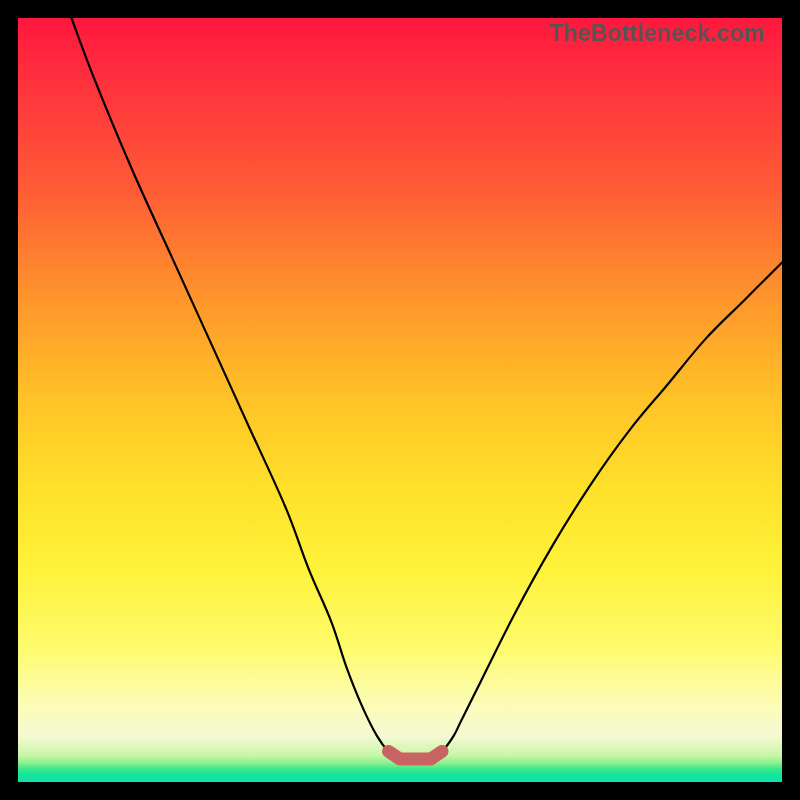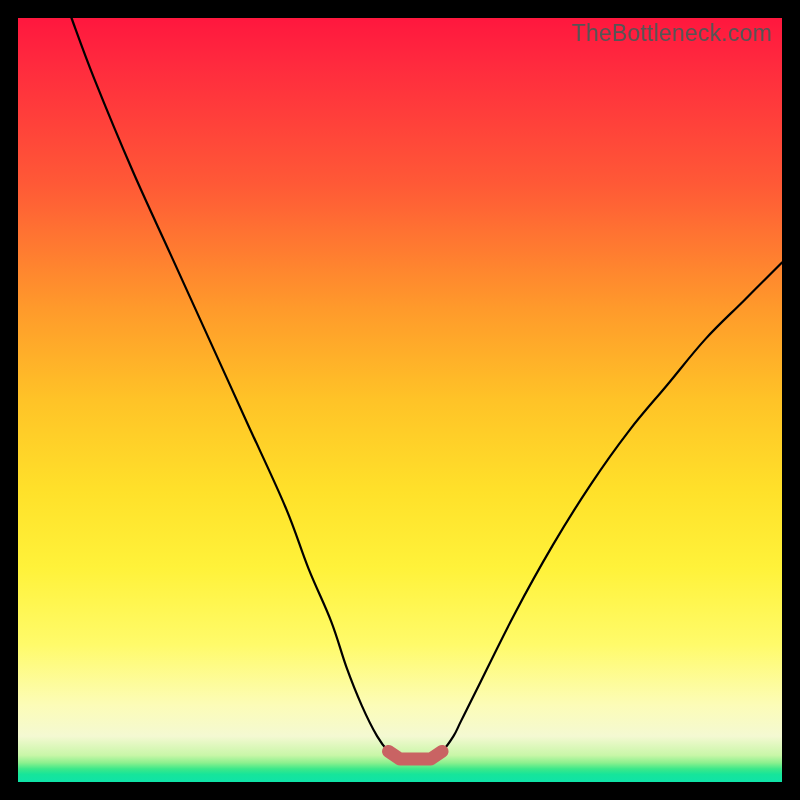--- a/index.html
+++ b/index.html
@@ -39,24 +39,24 @@
       #c9f6a8 96.5%,
       #8bf08e 97.5%,
       #3be88a 98.3%,
       #16e59a 99%,
       #0fe3a8 100%
     );
   }
   .watermark {
     position: absolute;
     top: 2px;
-    right: 10px;
+    right: 17px;
     color: #555555;
     font-size: 23px;
-    font-weight: 400;
+    font-weight: 700;
     letter-spacing: 0.2px;
     user-select: none;
   }
   svg.curves {
     position: absolute;
     left: 0;
     top: 0;
     width: 764px;
     height: 764px;
     overflow: visible;

